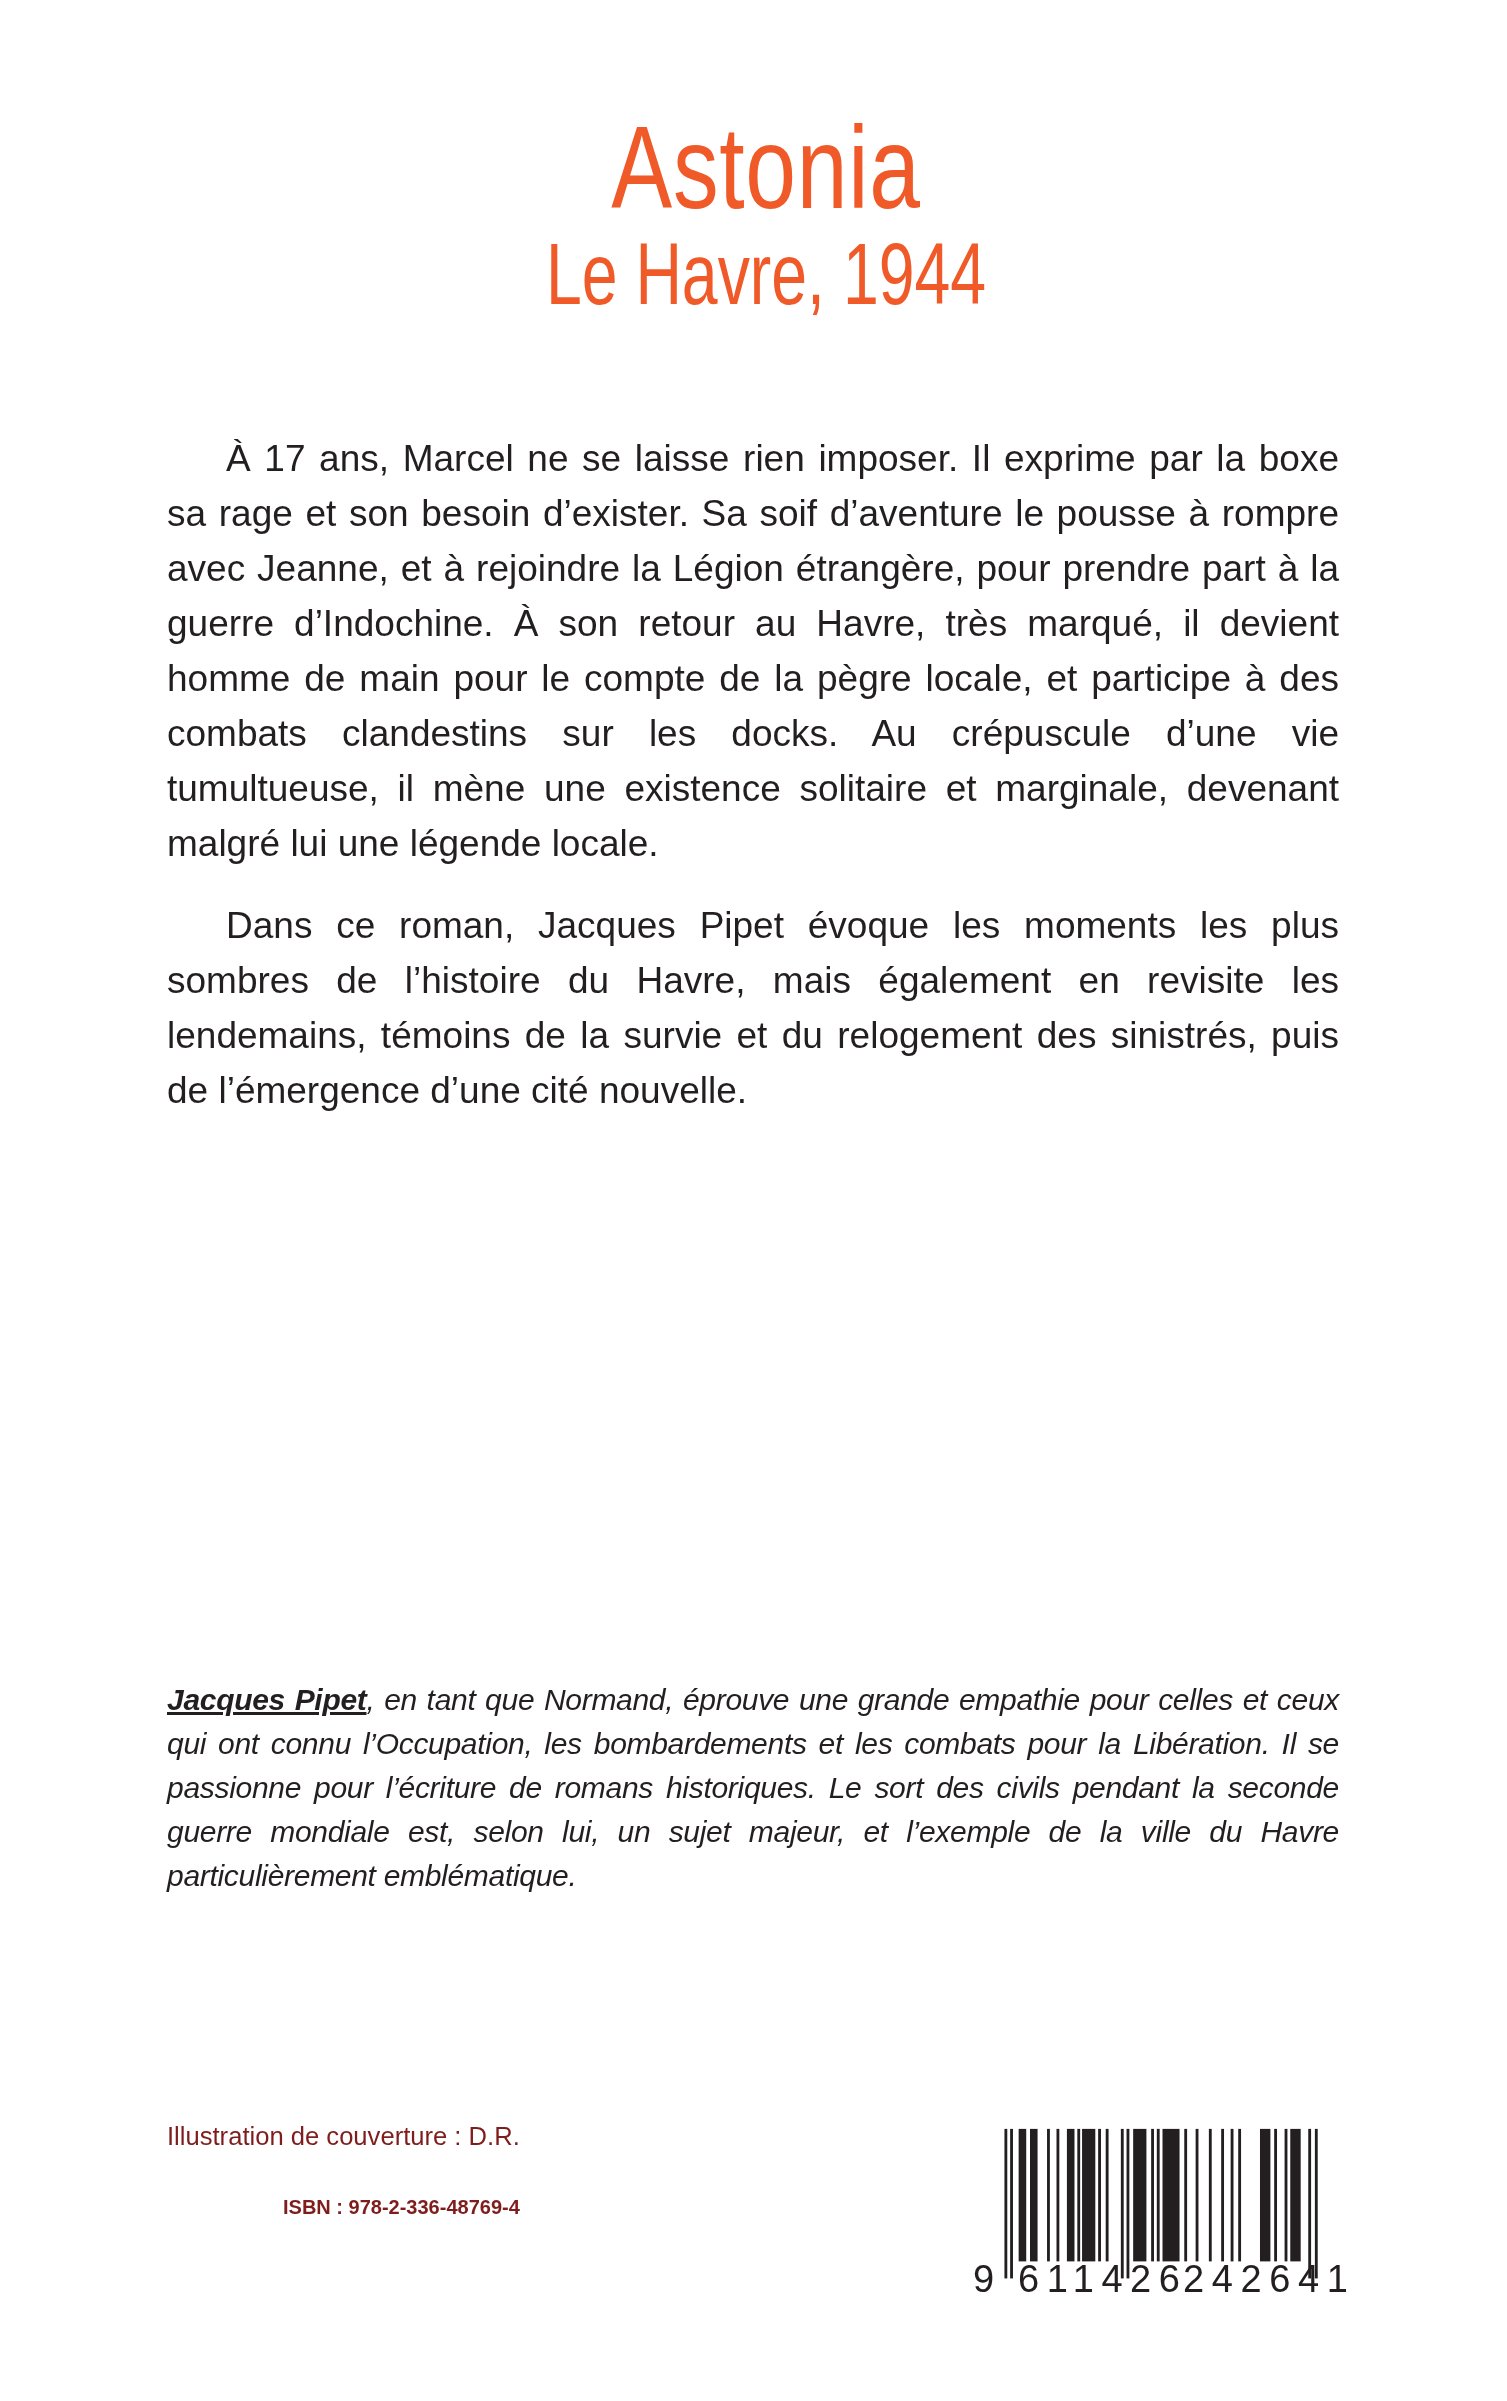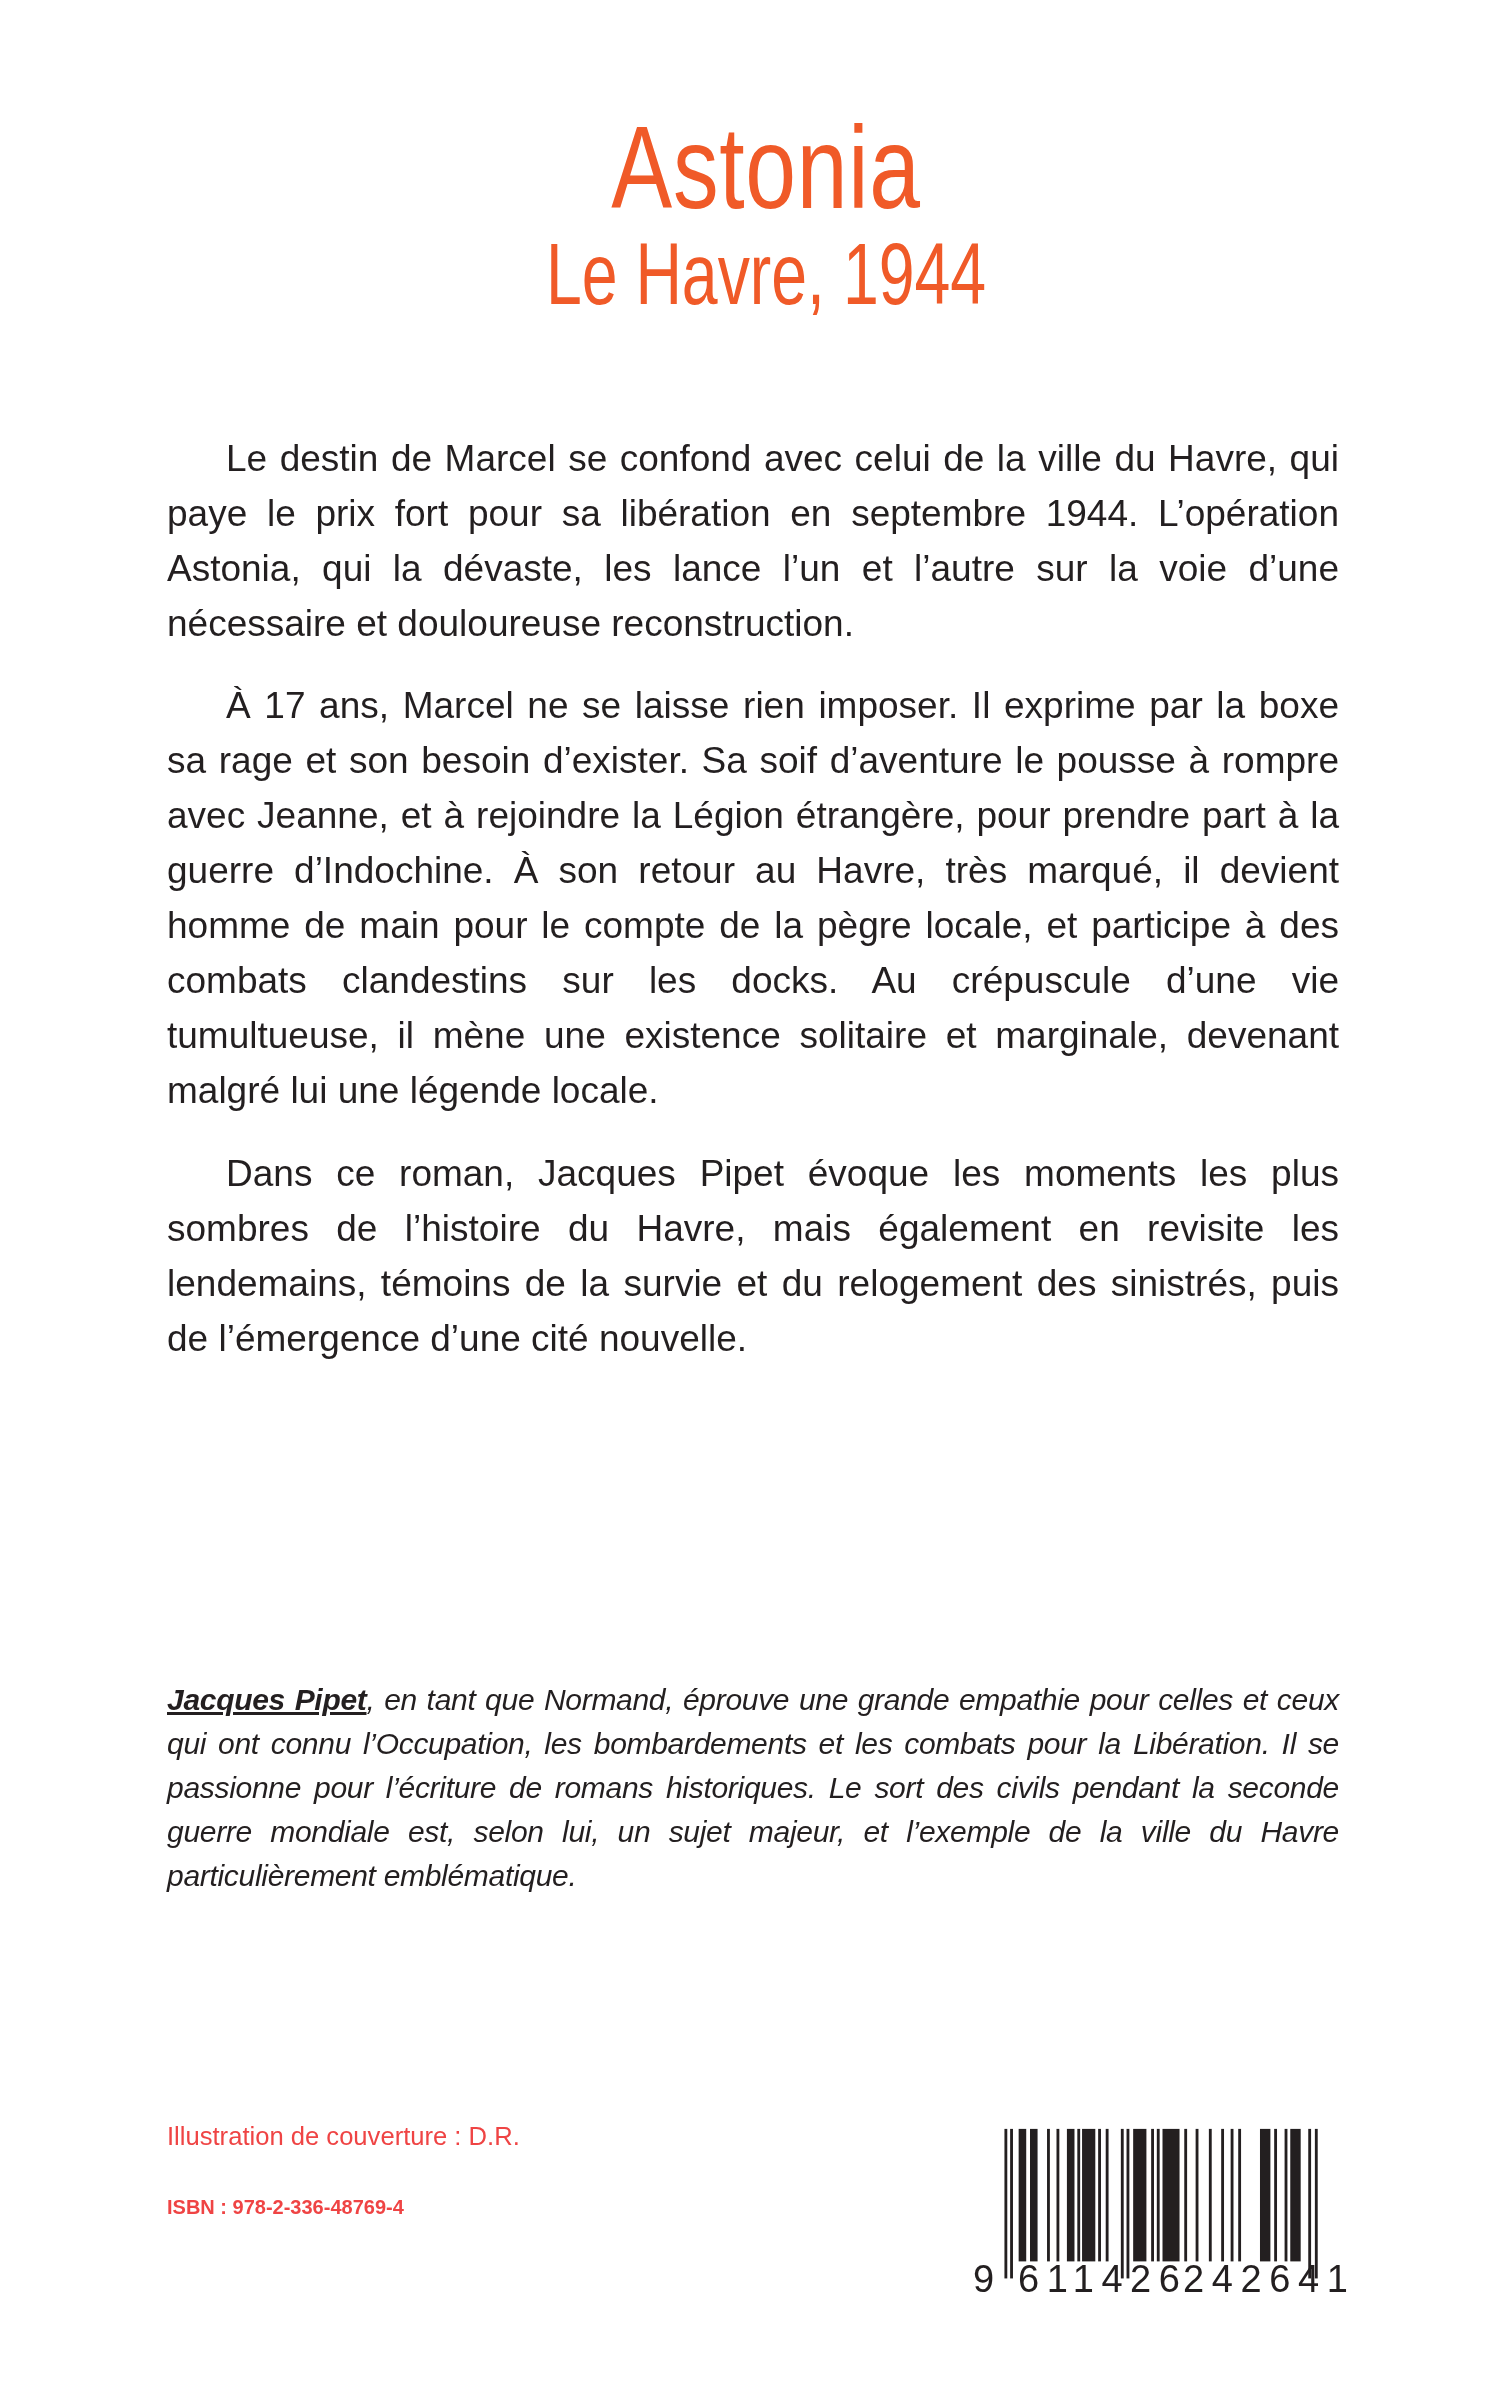--- a/index.html
+++ b/index.html
@@ -73,21 +73,22 @@
     }
     .bio b {
       font-weight: bold;
       text-decoration: underline;
     }
     .credits {
       position: absolute;
       left: 167px;
       top: 2120px;
       font-family: "Liberation Sans", sans-serif;
-      color: #ef4444;
+      color: #7f1d1d;
+      text-align: right;
     }
     .credit-line {
       font-size: 25.6px;
       line-height: 32px;
       white-space: nowrap;
     }
     .isbn-line {
       font-size: 20px;
       line-height: 34px;
       margin-top: 38px;
@@ -141,21 +142,20 @@
   </style>
 </head>
 <body>
 
 <div class="title-block">
   <span class="title-main">Astonia</span>
   <span class="title-sub">Le Havre, 1944</span>
 </div>
 
 <div class="body-text">
-  <p>Le destin de Marcel se confond avec celui de la ville du Havre, qui paye le prix fort pour sa libération en septembre 1944. L’opération Astonia, qui la dévaste, les lance l’un et l’autre sur la voie d’une nécessaire et douloureuse reconstruction.</p>
   <p>À 17 ans, Marcel ne se laisse rien imposer. Il exprime par la boxe sa rage et son besoin d’exister. Sa soif d’aventure le pousse à rompre avec Jeanne, et à rejoindre la Légion étrangère, pour prendre part à la guerre d’Indochine. À son retour au Havre, très marqué, il devient homme de main pour le compte de la pègre locale, et participe à des combats clandestins sur les docks. Au crépuscule d’une vie tumultueuse, il mène une existence solitaire et marginale, devenant malgré lui une légende locale.</p>
   <p>Dans ce roman, Jacques Pipet évoque les moments les plus sombres de l’histoire du Havre, mais également en revisite les lendemains, témoins de la survie et du relogement des sinistrés, puis de l’émergence d’une cité nouvelle.</p>
 </div>
 
 <div class="bio">
   <b>Jacques Pipet</b><span>, en tant que Normand, éprouve une grande empathie pour celles et ceux qui ont connu l’Occupation, les bombardements et les combats pour la Libération. Il se passionne pour l’écriture de romans historiques. Le sort des civils pendant la seconde guerre mondiale est, selon lui, un sujet majeur, et l’exemple de la ville du Havre particulièrement emblématique.</span>
 </div>
 
 <div class="credits">
   <div class="credit-line">Illustration de couverture :  D.R.</div>

